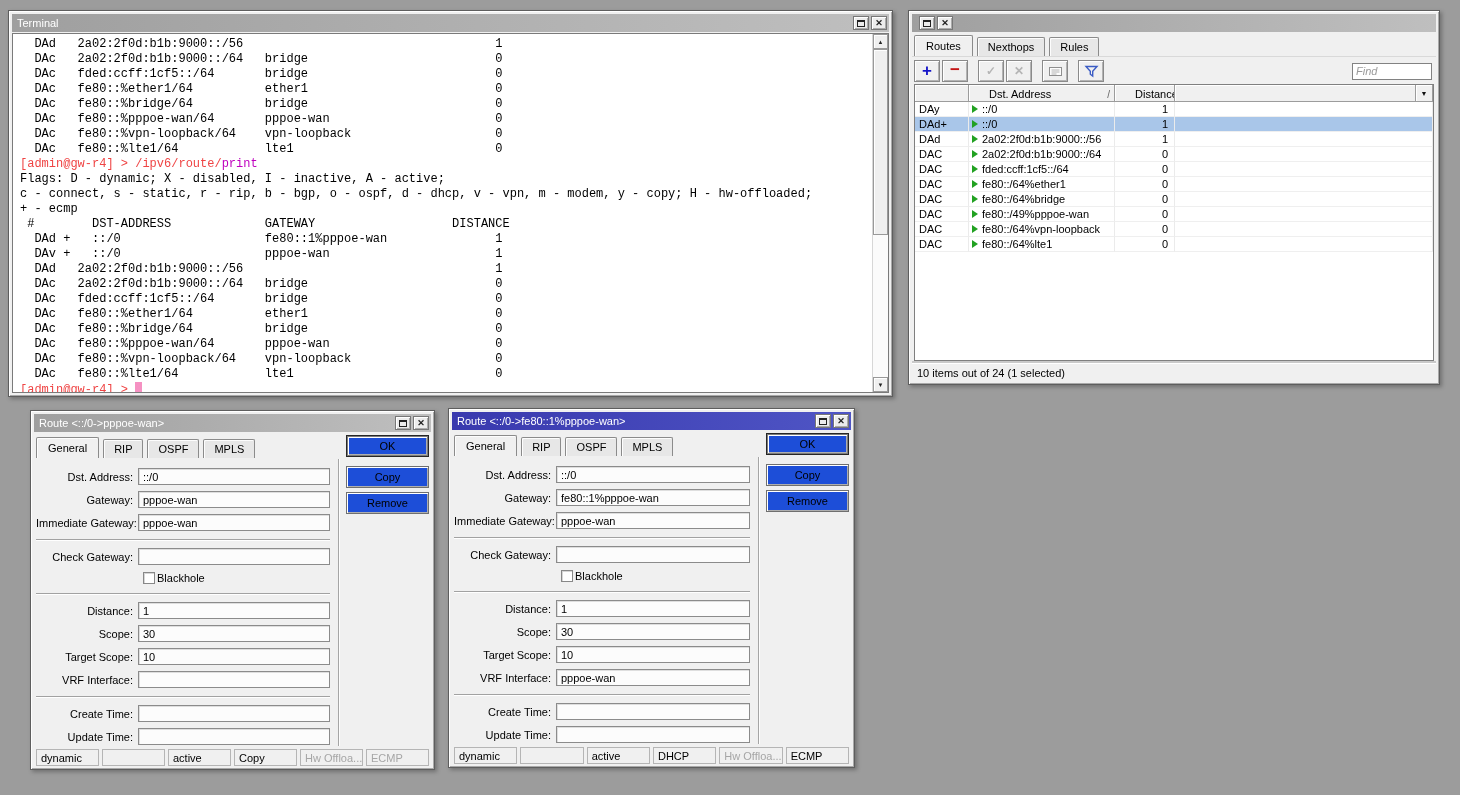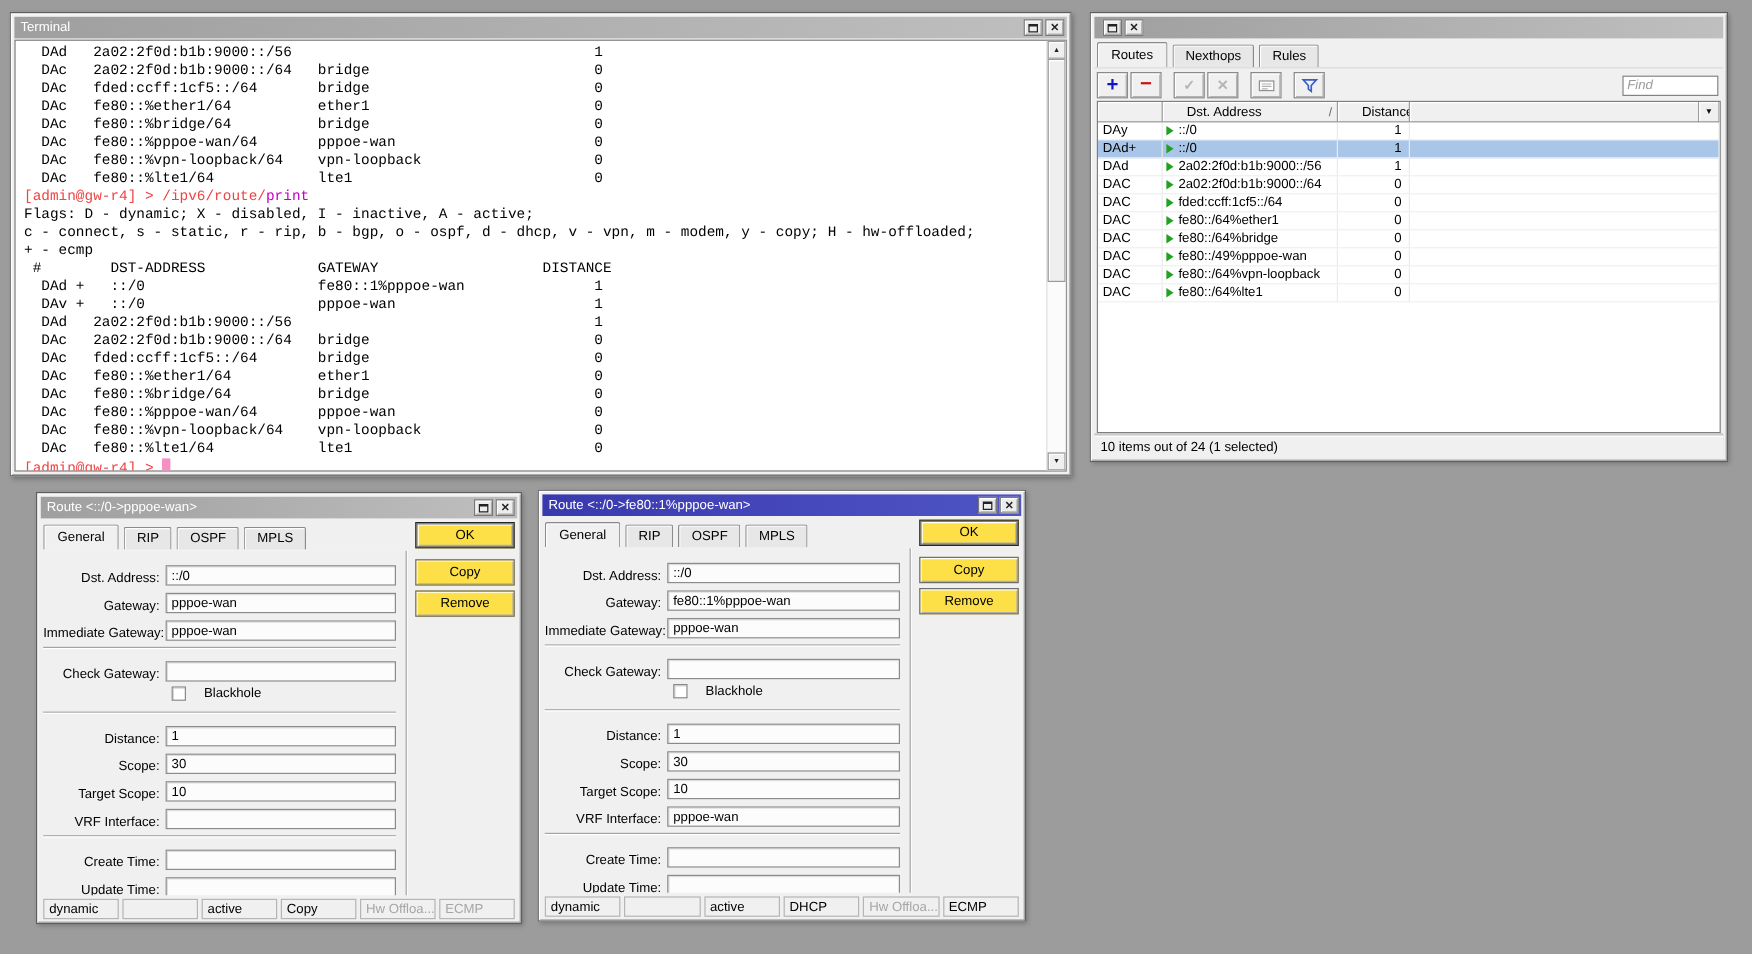--- a/index.html
+++ b/index.html
@@ -83,29 +83,29 @@
   .rl-status { flex:0 0 18px; margin-top:2px; border-top:1px solid #fff; box-shadow:0 -2px 0 #c9c9c9;
     display:flex; align-items:center; padding-left:5px; }
 
   
   #dlg-0 { left:30px; top:410px; width:405px; height:360px; }
   #dlg-1 { left:448px; top:408px; width:407px; height:360px; }
   .dlg-main { flex:1; display:flex; padding:3px 2px 0 2px; overflow:hidden; }
   .dlg-left { flex:1; display:flex; flex-direction:column; min-width:0; }
   .dlg-tabs { flex:0 0 23px; display:flex; align-items:flex-end; }
   .fieldswrap { flex:1; padding:6px 8px 0 0; border-right:1px solid #a5a5a5; box-shadow:1px 0 0 rgba(255,255,255,.85); margin-top:1px; }
-  .frow { display:flex; align-items:flex-end; height:23px; }
+  .frow { display:flex; align-items:center; height:23px; }
   .flabel { width:102px; flex:0 0 102px; text-align:right; padding-right:5px; white-space:nowrap; }
   .finput { flex:1; height:17px; background:#fcfcfc; border:1px solid #8b8b8b;
     box-shadow:inset 1px 1px 0 #dedede; padding:1px 4px 0 4px; display:flex; align-items:center; white-space:nowrap; overflow:hidden; }
   .fsep { height:2px; border-top:1px solid #a2a2a2; border-bottom:1px solid #fff; margin:5px 0 4px 0; }
-  .fcheckrow { display:flex; align-items:center; gap:15px; height:20px; margin-left:107px; }
+  .fcheckrow { display:flex; align-items:center; gap:2px; height:20px; margin-left:107px; }
   .cbox { width:12px; height:12px; background:#fff; border:1px solid #888; box-shadow:inset 1px 1px 0 #d6d6d6; flex:0 0 auto; }
   .dlg-right { flex:0 0 90px; display:flex; flex-direction:column; padding-left:7px; }
-  .btn { height:22px; flex:0 0 22px; background:#fde047; border:1px solid #6f6f6f;
+  .btn { height:22px; flex:0 0 22px; background:#1d4ed8; border:1px solid #6f6f6f;
     box-shadow:inset 1px 1px 0 #fff, inset -1px -1px 0 #aeaeae;
     display:flex; align-items:center; justify-content:center; }
   .btn.default { border:1px solid #262626; box-shadow:inset 0 0 0 1px #7c7c7c, inset 2px 2px 0 #fff, inset -2px -2px 0 #aeaeae; }
   .btn.b-ok { margin-bottom:9px; }
   .btn.b-copy { margin-bottom:4px; }
   .dlg-status { flex:0 0 20px; display:flex; gap:3px; padding:3px 2px 0 2px; }
   .scell { flex:1; border:1px solid #b5b5b5; display:flex; align-items:center; padding-left:4px; white-space:nowrap; overflow:hidden; background:#f0f0f0; }
   .scell.dis { color:#a6a6a6; }
 </style>
 </head>

